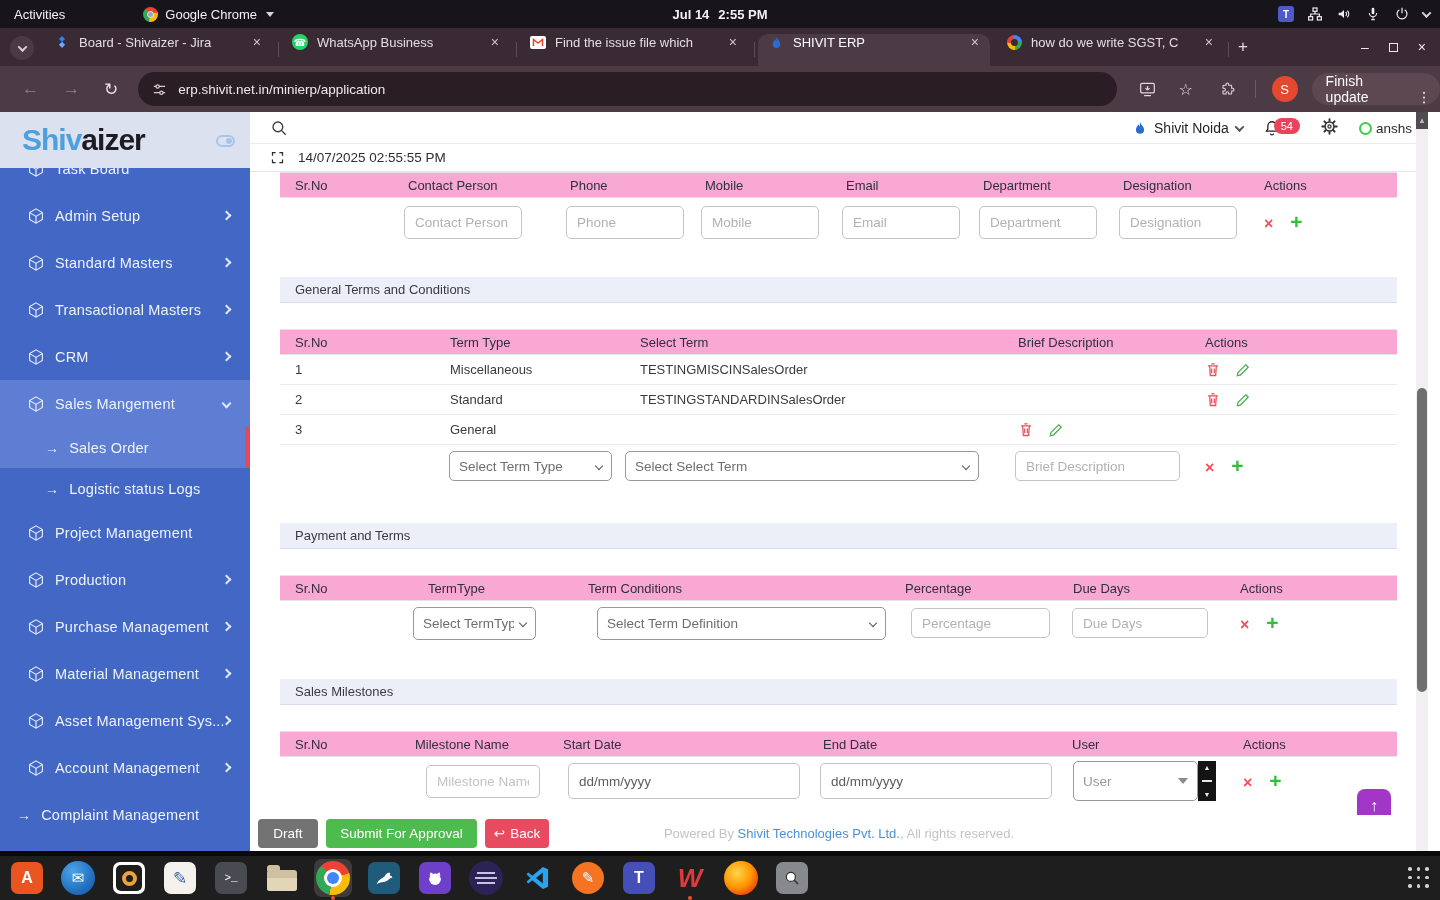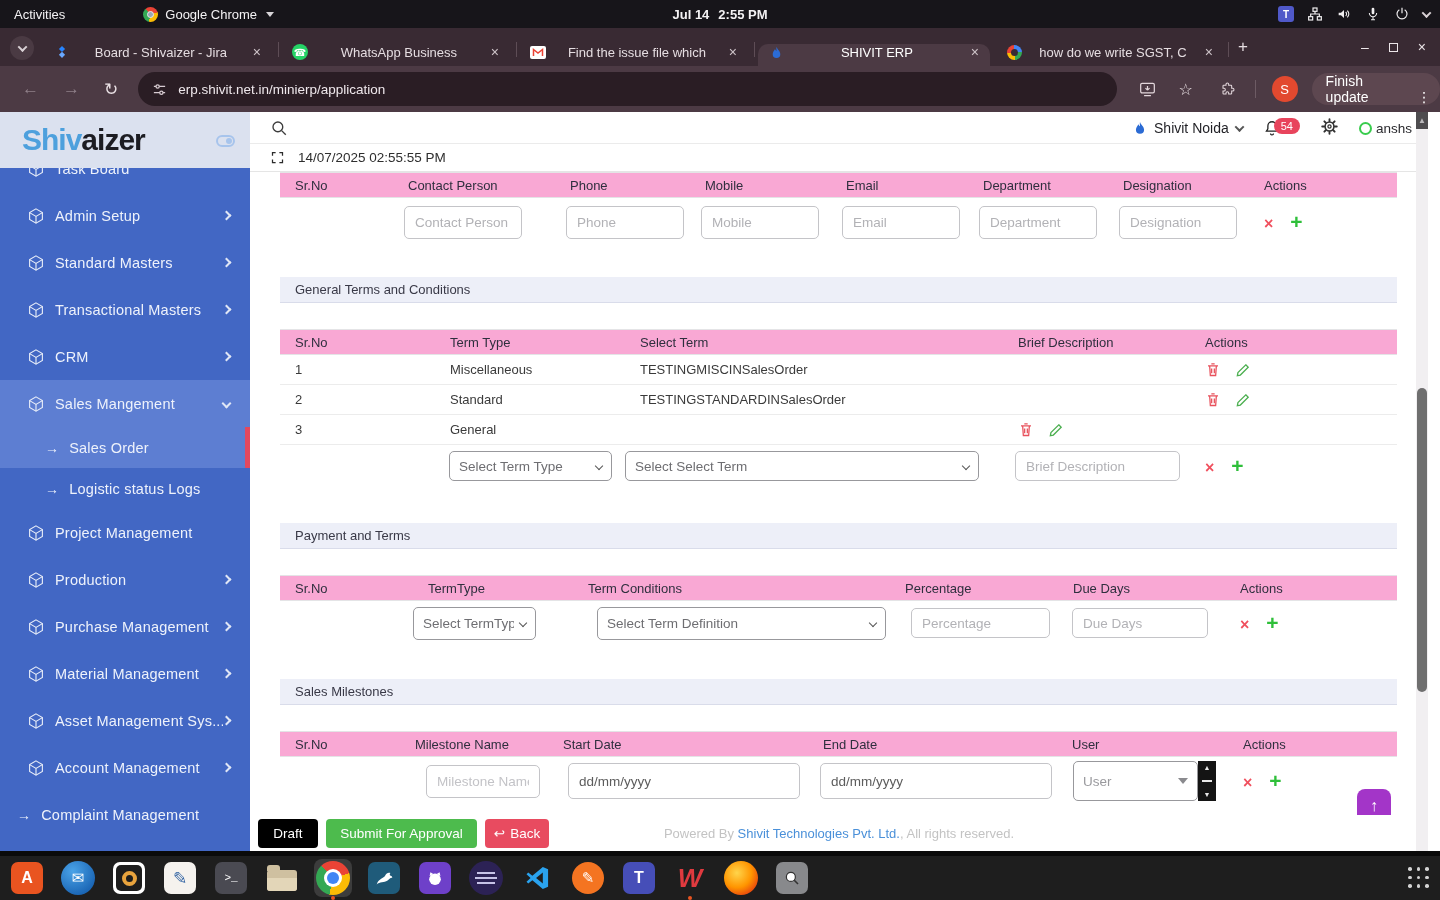--- a/index.html
+++ b/index.html
@@ -19,22 +19,22 @@
   #sysbar .tray { position:absolute; right:10px; display:flex; align-items:center; gap:13px; }
   .tray svg { display:block; }
   .teams-tray { width:16px; height:16px; border-radius:3px; background:#5059c9; color:#fff; font-size:10px; font-weight:bold; display:flex; align-items:center; justify-content:center; }
 
   
   #tabbar { position:absolute; top:28px; left:0; width:1440px; height:38px; background:#392a33; z-index:55; }
   .tabsearch { position:absolute; left:10px; top:8px; width:24px; height:24px; border-radius:50%; background:#4a3a43;
     display:flex; align-items:center; justify-content:center; cursor:pointer; }
   .chev { display:inline-block; width:7px; height:7px; border-right:2px solid #d9d1d5; border-bottom:2px solid #d9d1d5; }
   .chev.down { transform:rotate(45deg) translate(-1px,-1px); }
-  .tab { position:absolute; top:16px; height:32px; width:228px; display:flex; align-items:center; padding:0 8px 16px 10px;
-    color:#e5dde1; font-size:13px; cursor:pointer;text-align:center; }
+  .tab { position:absolute; top:6px; height:32px; width:228px; display:flex; align-items:center; padding:0 8px 16px 10px;
+    color:#e5dde1; font-size:13px; cursor:pointer; }
   .tab.active { background:#4c3a44; border-radius:10px 10px 0 0; color:#fff; }
   .tab .fav { width:16px; height:16px; margin-right:9px; flex:0 0 auto; display:flex; align-items:center; justify-content:center; }
   .tab .ttl { flex:1; white-space:nowrap; overflow:hidden; }
   .tab .tclose { margin-left:7px; font-size:14px; color:#cfc5ca; padding:0 3px; }
   .sep { position:absolute; top:14px; width:1px; height:15px; background:#5e4d56; }
   .newtab { position:absolute; left:1238px; top:9px; font-size:17px; color:#e5dde1; cursor:pointer; }
   .winctl { position:absolute; right:0; top:0; height:38px; display:flex; align-items:center; gap:20px; padding-right:14px; color:#ece6e9; }
   .winctl .wmax { width:9px; height:9px; border:1.5px solid #ece6e9; }
   .winctl span { cursor:pointer; font-size:14px; }
   .wa-ic { width:16px; height:16px; border-radius:50%; background:#25d366; color:#fff; font-size:10px; display:flex; align-items:center; justify-content:center; }
@@ -132,21 +132,21 @@
   .spin { width:18px; height:40px; background:#141414; color:#e8e8e8; display:flex; flex-direction:column;
     align-items:center; justify-content:space-between; font-size:7px; padding:3px 0; cursor:pointer; }
   .spin .bar { width:10px; height:2px; background:#e8e8e8; }
   .userSel { height:40px; }
 
   
   .footbar { position:absolute; left:0; top:703px; width:1178px; height:36px; background:#fff;
     display:flex; align-items:center; padding-left:8px; gap:8px; }
   .btn { height:29px; border-radius:4px; border:none; color:#fff; font-size:13.5px; display:flex;
     align-items:center; justify-content:center; cursor:pointer; font-family:inherit; }
-  .btn.draft { background:#000000; width:60px;text-align:center; }
+  .btn.draft { background:#737373; width:60px;text-align:center; }
   .btn.submit { background:#4dbb4d; width:151px; }
   .btn.backb { background:#e84b60; width:64px; gap:5px; }
   .powered { position:absolute; left:50%; transform:translateX(-50%); color:#c3c3c3; font-size:13px; white-space:nowrap; }
   .powered .lnk { color:#4a90d9; cursor:pointer; }
 
   .scrolltop { position:absolute; left:1107px; top:677px; width:34px; height:34px; border-radius:8px; background:#a335c8;
     color:#fff; font-size:16px; display:flex; align-items:center; justify-content:center; cursor:pointer; }
 
   
   .pagescroll { position:absolute; right:0; top:0; width:12px; height:739px; background:#f1eff1; }

